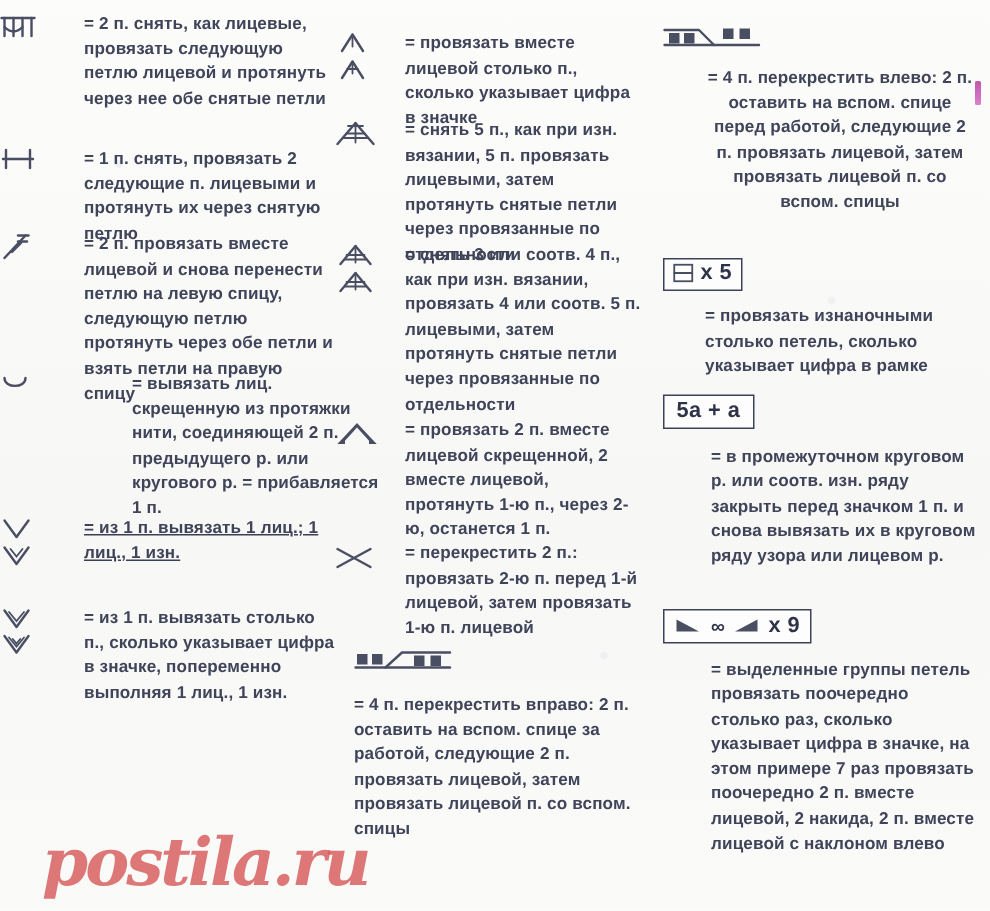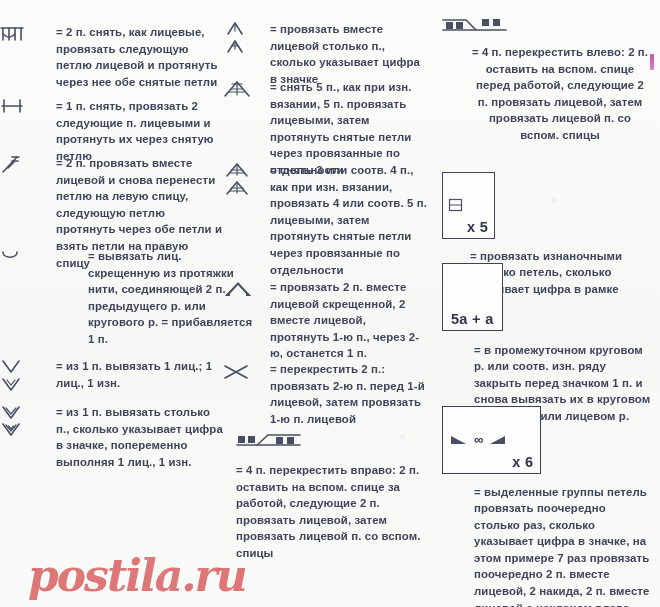--- a/index.html
+++ b/index.html
@@ -58,21 +58,21 @@
 
   
   .boxsym{
     display:inline-flex; align-items:center; gap:4px;
     border:1.4px solid #3d4158;
     padding:2px 6px 3px 5px;
     background:#fdfdfd;
     font-size:14px; font-weight:700; color:#2f3349;
     line-height:1;
   }
-  .boxsym .lbl{ font-size:14.5px; letter-spacing:.3px;margin-top:45px; }
+  .boxsym .lbl{ font-size:14.5px; letter-spacing:.3px; }
 
   .wm{
     position:absolute;
     left:28px; bottom:6px;
     font-family:"DejaVu Serif", serif;
     font-style:italic; font-weight:700;
     font-size:44px;
     letter-spacing:-2px;
     color:rgba(214,86,86,0.80);
     text-shadow:0 0 1px rgba(255,255,255,.35);
@@ -89,21 +89,21 @@
 </style>
 </head>
 <body>
 
 <div class="paper-noise"></div>
 
 <div class="sheet">
 
   <div class="col c1" id="col1">
 
-    <div class="entry" style="position:absolute;left:0;top:24px;width:228px;">
+    <div class="entry" style="position:absolute;left:0;top:8px;width:228px;">
       <div class="sym" style="top:2px;">
         <svg width="26" height="15" viewBox="0 0 26 15">
           <path class="stroke" d="M3 14 L3 2 M9 14 L9 2 M15 14 L15 2 M21 14 L21 2"></path>
           <path class="stroke" d="M1 2 L23 2"></path>
           <path class="stroke" d="M3 8 C7 12, 11 12, 15 8"></path>
         </svg>
       </div>
       <div class="txt">= 2 п. снять, как лицевые, провязать следующую петлю лицевой и протянуть через нее обе снятые петли</div>
     </div>
 
@@ -130,21 +130,21 @@
 
     <div class="entry" style="position:absolute;left:0;top:248px;width:228px;padding-left:32px;">
       <div class="sym" style="top:3px;">
         <svg width="20" height="10" viewBox="0 0 20 10">
           <path class="stroke" d="M3 1 C3 8, 17 8, 17 1"></path>
         </svg>
       </div>
       <div class="txt">= вывязать лиц. скрещенную из протяжки нити, соединяющей 2 п. предыдущего р. или кругового р. = прибавляется 1 п.</div>
     </div>
 
-    <div class="entry" style="position:absolute;left:0;top:358px;width:228px;">
+    <div class="entry" style="position:absolute;left:0;top:344px;width:228px;text-decoration:underline;">
       <div class="sym" style="top:1px;">
         <svg width="22" height="34" viewBox="0 0 22 34">
           <path class="stroke" d="M3 2 L11 13 L19 2"></path>
           <path class="stroke" d="M3 20 L11 31 L19 20"></path>
           <path class="thin" d="M7 21 L11 26 L15 21"></path>
         </svg>
       </div>
       <div class="txt">= из 1 п. вывязать 1 лиц.; 1 лиц., 1 изн.</div>
     </div>
 
@@ -275,21 +275,21 @@
     <div class="entry" style="position:absolute;left:6px;top:406px;width:218px;">
       <div style="margin-bottom:10px;">
         <span class="boxsym" style="gap:6px;padding:3px 7px;">
           <svg width="18" height="12" viewBox="0 0 18 12">
             <path class="fillsym" d="M1 2 L16 10 L1 10 Z"></path>
           </svg>
           <span style="font-size:13px;letter-spacing:-1px;">∞</span>
           <svg width="18" height="12" viewBox="0 0 18 12">
             <path class="fillsym" d="M17 2 L2 10 L17 10 Z"></path>
           </svg>
-          <span class="lbl">x 6</span>
+          <span class="lbl">x 9</span>
         </span>
       </div>
       <div class="txt" style="margin-left:32px;width:178px;">= выделенные группы петель провязать поочередно столько раз, сколько указывает цифра в значке, на этом примере 7 раз провязать поочередно 2 п. вместе лицевой, 2 накида, 2 п. вместе лицевой с наклоном влево</div>
     </div>
   </div>
 
   <div class="edge-mark"></div>
 
   <div class="wm">postila.ru</div>
 </div>

